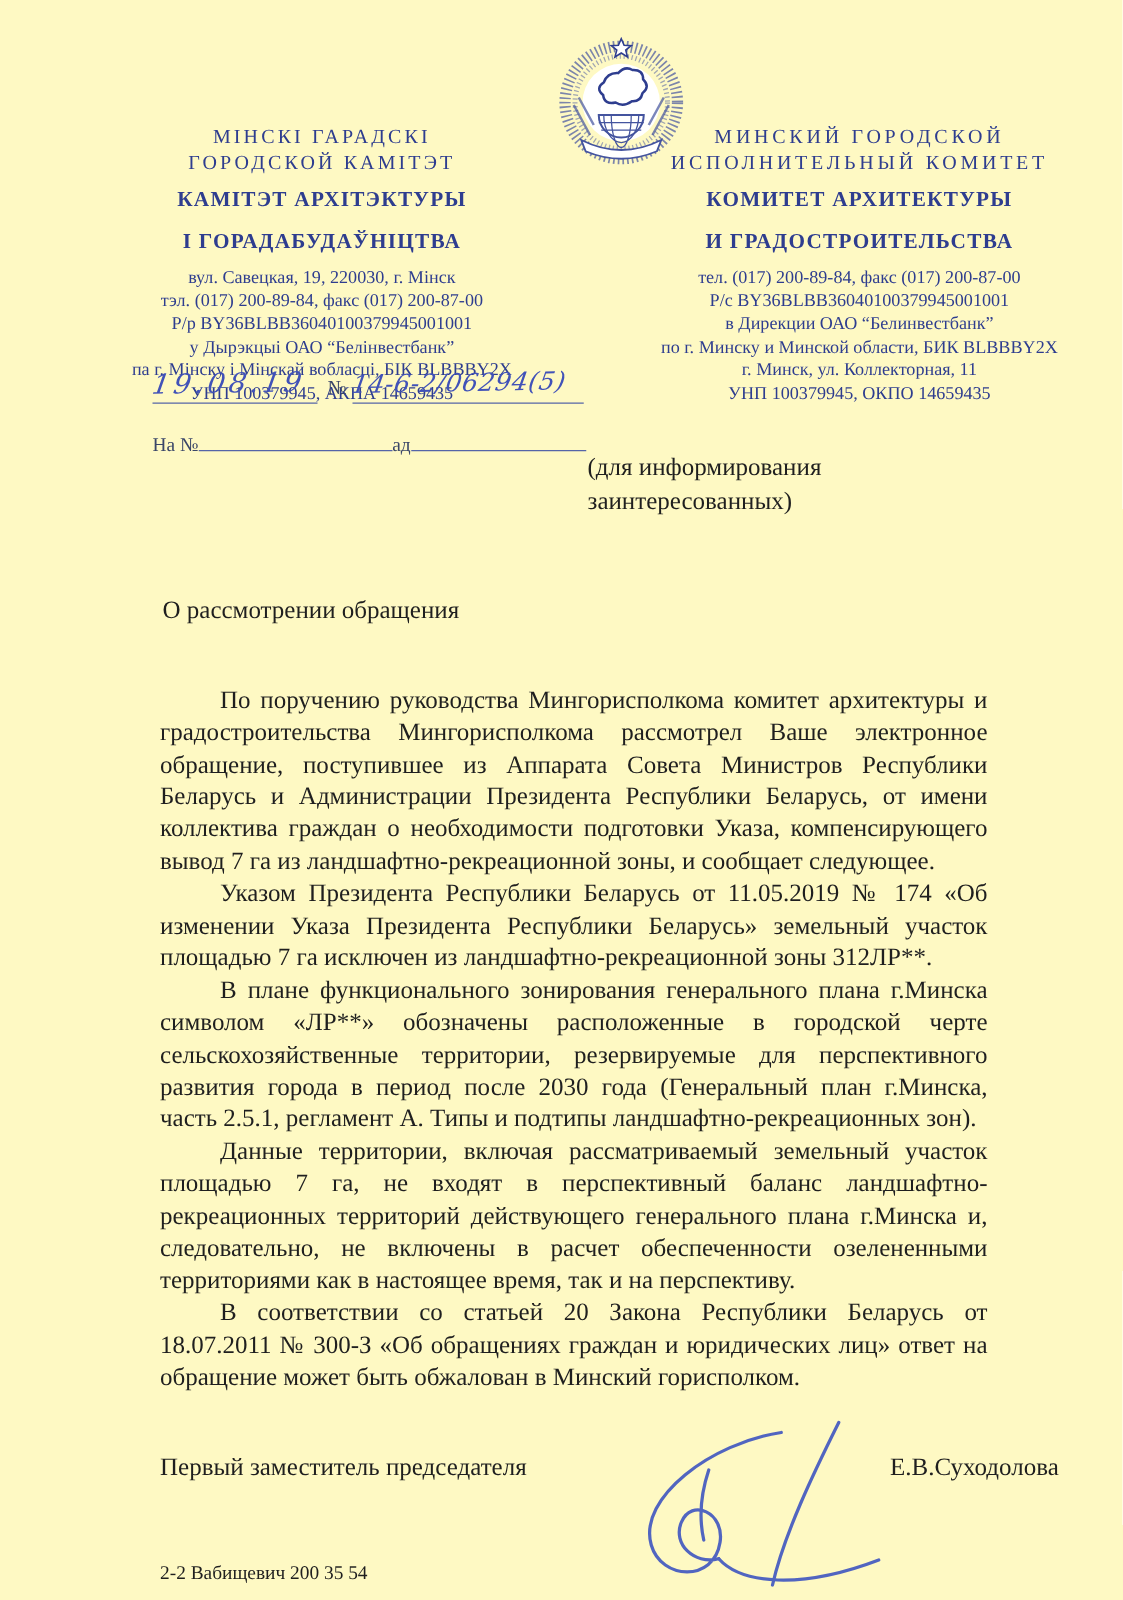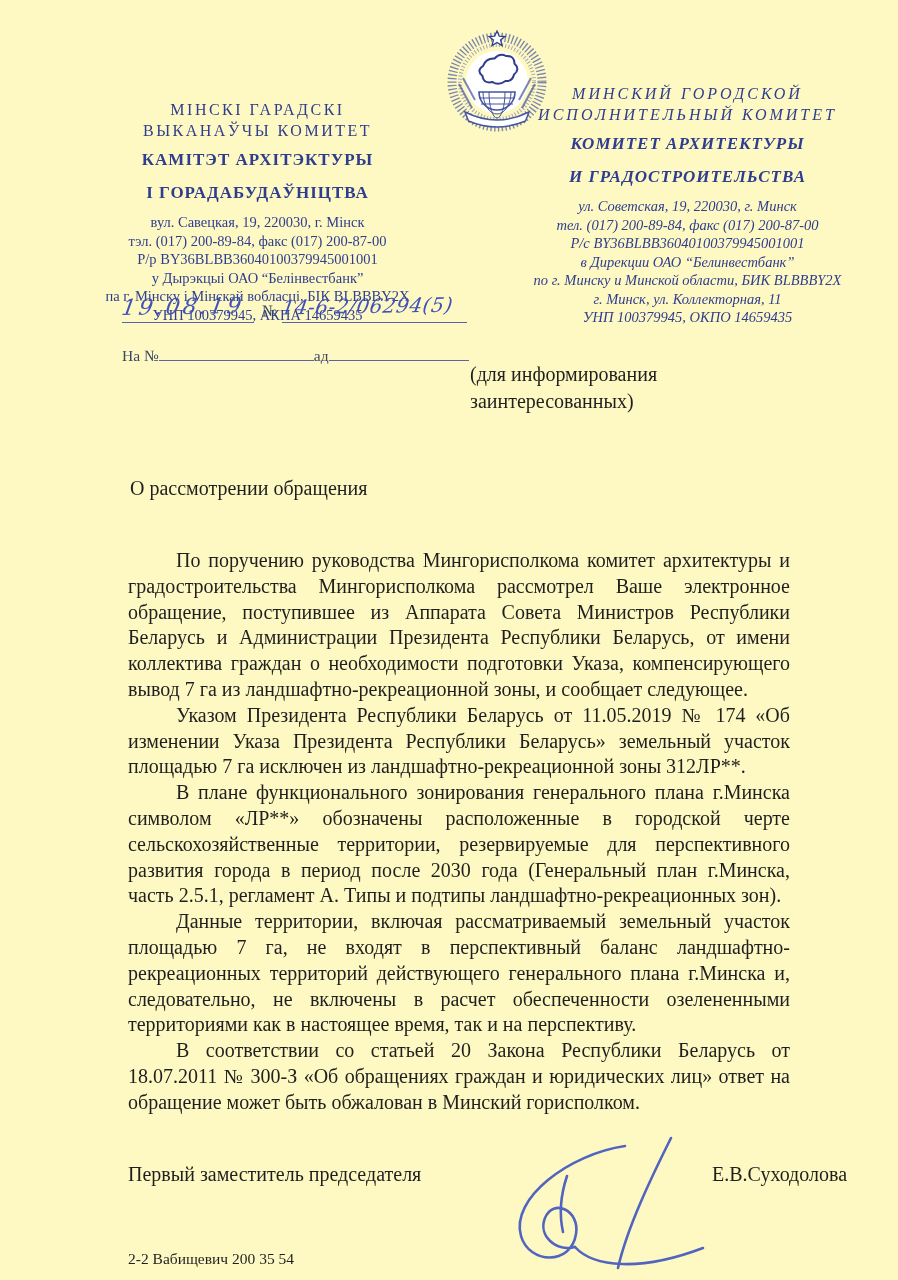--- a/index.html
+++ b/index.html
@@ -10,21 +10,21 @@
     background: #fef9c3;
     font-family: "Liberation Serif", serif;
     color: #1f1f1f;
     overflow: hidden;
   }
   
   .emblem { position: absolute; left: 437px; top: 26px; width: 120px; height: 112px; }
   
   .lh { position: absolute; text-align: center; color: #2e3d8f; }
   .lh-left  { left: 85px;  top: 99px;  width: 345px; }
-  .lh-right { left: 500px; top: 83px;  width: 375px; font-style: italic; }
+  .lh-right { left: 500px; top: 99px;  width: 375px; }
   .lh .org   { font-size: 16px; letter-spacing: 2.5px; line-height: 21px; }
   .lh .dept  { font-size: 17px; font-weight: bold; letter-spacing: 1px; line-height: 29px; margin-top: 4px; }
   .lh .addr  { font-size: 14.5px; line-height: 18.5px; margin-top: 6px; }
   .lh-right .org { letter-spacing: 3px; }
   
   .regline { position: absolute; left: 122px; top: 294px; width: 340px; height: 34px; }
   .hand {
     font-family: "DejaVu Serif", serif;
     font-style: italic;
     color: #4152b8;
@@ -76,40 +76,39 @@
     <path d="M60 5 l2.3 5.2 5.6.4-4.3 3.5 1.4 5.4-5-3.1-5 3.1 1.4-5.4-4.3-3.5 5.6-.4z" fill="#ffffff" stroke="#2e3d8f" stroke-width="1.3"></path>
     <path d="M46 40 q3-8 11.5-7.5 q5.5-6 11.5-2.5 q8.5-.5 8.5 7.5 q6 6-.5 11 q-1.5 7-8.5 6.5 q-7 5-13 1 q-9 2-10-6 q-6.5-5.5 .5-10z" fill="#ffffff" stroke="#2e3d8f" stroke-width="2"></path>
     <path d="M42 66 a18 18 0 0 0 36 0 z" fill="#ffffff" stroke="#44549f" stroke-width="1.6"></path>
     <path d="M46 66 a14 22 0 0 0 28 0 M52 66 a8 26 0 0 0 16 0 M42 72 h36 M44 78 h32" fill="none" stroke="#44549f" stroke-width="1"></path>
     <path d="M28 86 q32 16 64 0 l-3.5 9 q-28.5 12-57 0z" fill="#ffffff" stroke="#44549f" stroke-width="1.5"></path>
     <path d="M22 58 l13 24 M26 52 l12 22 M94 52 l-12 22 M98 58 l-13 24" stroke="#44549f" stroke-width="2" opacity="0.7"></path>
   </svg>
 
   <div class="lh lh-left">
     <div class="org">МІНСКІ  ГАРАДСКІ</div>
-    <div class="org">ВЫКАНАЎЧЫ  КОМИТЕТ</div>
+    <div class="org">ГОРОДСКОЙ  КАМІТЭТ</div>
     <div class="dept">КАМІТЭТ  АРХІТЭКТУРЫ</div>
     <div class="dept">І  ГОРАДАБУДАЎНІЦТВА</div>
     <div class="addr">
       <div>вул. Савецкая, 19, 220030, г. Мінск</div>
       <div>тэл. (017) 200-89-84, факс (017) 200-87-00</div>
       <div>Р/р BY36BLBB36040100379945001001</div>
       <div>у Дырэкцыі ОАО “Белінвестбанк”</div>
       <div>па г. Мінску і Мінскай вобласці, БІК BLBBBY2X</div>
       <div>УНП 100379945, АКПА 14659435</div>
     </div>
   </div>
 
   <div class="lh lh-right">
     <div class="org">МИНСКИЙ  ГОРОДСКОЙ</div>
     <div class="org">ИСПОЛНИТЕЛЬНЫЙ  КОМИТЕТ</div>
     <div class="dept">КОМИТЕТ  АРХИТЕКТУРЫ</div>
     <div class="dept">И  ГРАДОСТРОИТЕЛЬСТВА</div>
     <div class="addr">
-      <div>ул. Советская, 19, 220030, г. Минск</div>
       <div>тел. (017) 200-89-84, факс (017) 200-87-00</div>
       <div>Р/с BY36BLBB36040100379945001001</div>
       <div>в Дирекции ОАО “Белинвестбанк”</div>
       <div>по г. Минску и Минской области, БИК BLBBBY2X</div>
       <div>г. Минск, ул. Коллекторная, 11</div>
       <div>УНП 100379945, ОКПО 14659435</div>
     </div>
   </div>
 
   <div class="regline">

